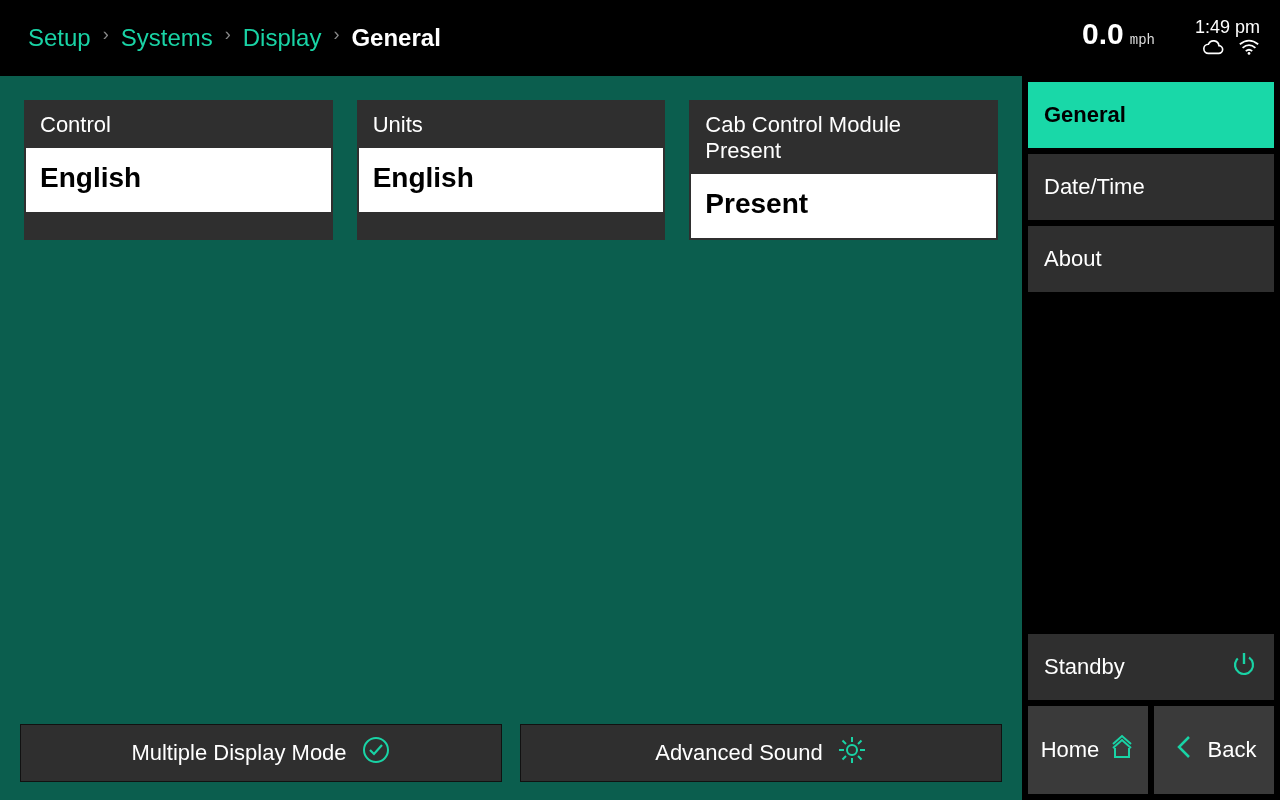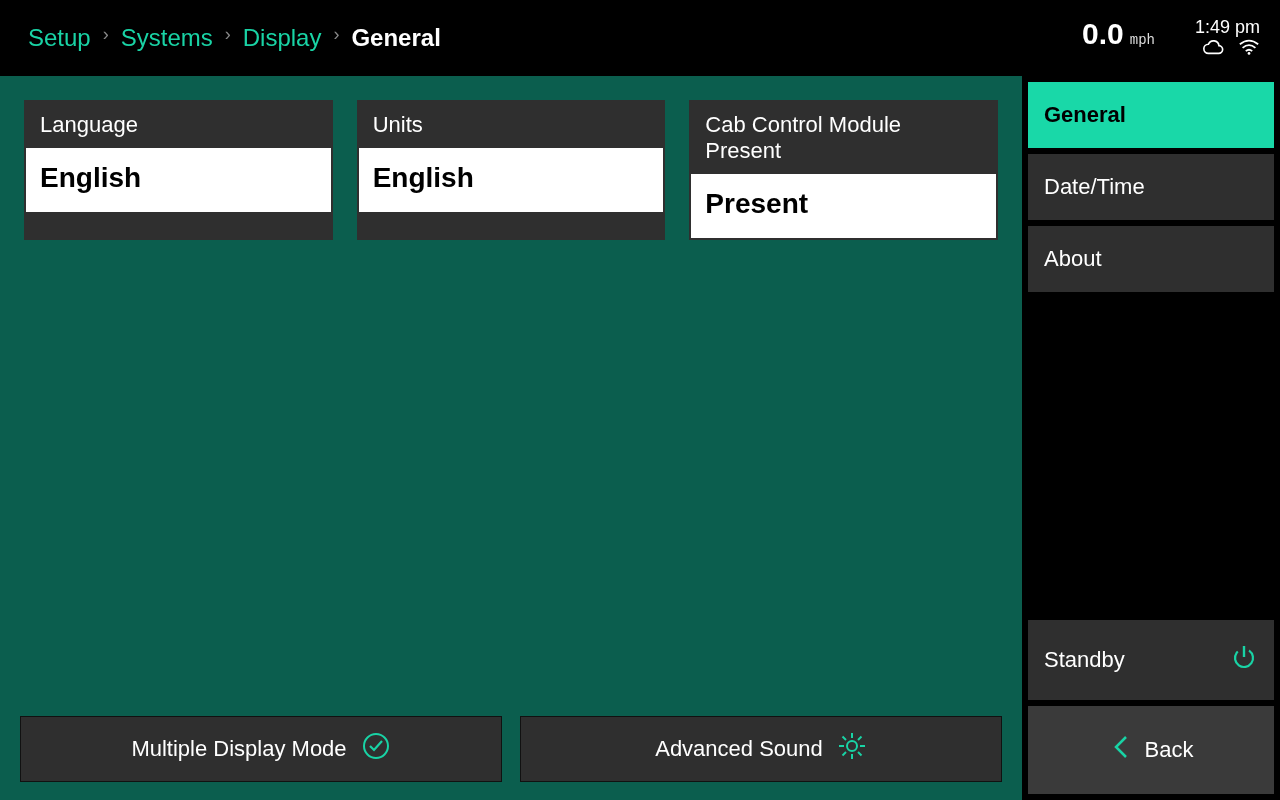--- a/index.html
+++ b/index.html
@@ -37,39 +37,39 @@
   }
   .card-header { color: #fff; font-size: 22px; padding: 10px 14px; }
   .card-body { background: #fff; color: #000; font-size: 28px; font-weight: bold; padding: 14px 14px 18px 14px; }
 
   
   .bottom-actions {
     position: absolute; left: 20px; right: 20px; bottom: 18px;
     display: flex; gap: 18px;
   }
   .action-btn {
-    flex: 1; height: 66px; background: #2f2f2f; border: 1px solid #111;
+    flex: 1; height: 58px; background: #2f2f2f; border: 1px solid #111;
     display: flex; align-items: center; justify-content: center; gap: 14px;
     color: #fff; font-size: 22px;
   }
   .action-btn svg { width: 30px; height: 30px; }
 
   
   .sidebar {
     position: absolute; top: 76px; right: 0; width: 258px; bottom: 0;
     background: #000; padding: 6px; display: flex; flex-direction: column; gap: 6px;
   }
   .side-item {
     height: 66px; background: #2f2f2f; color: #fff; font-size: 22px;
     display: flex; align-items: center; padding: 0 16px;
   }
   .side-item.active { background: #19d8a8; color: #000; font-weight: bold; }
   .spacer { flex: 1; }
   .standby {
-    height: 80px; background: #2f2f2f; color: #fff; font-size: 22px;
+    height: 66px; background: #2f2f2f; color: #fff; font-size: 22px;
     display: flex; align-items: center; padding: 0 16px; justify-content: space-between;
   }
   .standby svg { width: 28px; height: 28px; }
   .nav-row { display: flex; gap: 6px; }
   .nav-btn {
     flex: 1; height: 88px; background: #3a3a3a; color: #fff; font-size: 22px;
     display: flex; align-items: center; justify-content: center; gap: 10px;
   }
   .nav-btn svg { width: 26px; height: 26px; }
 </style>
@@ -108,21 +108,21 @@
             </svg>
         </span>
       </div>
     </div>
   </div>
 </div>
 
 <div class="main-panel">
   <div class="cards">
     <div class="card">
-      <div class="card-header">Language</div>
+      <div class="card-header">Control</div>
       <div class="card-body">English</div>
     </div>
     <div class="card">
       <div class="card-header">Units</div>
       <div class="card-body">English</div>
     </div>
     <div class="card">
       <div class="card-header">Cab Control Module Present</div>
       <div class="card-body">Present</div>
     </div>
@@ -168,20 +168,30 @@
     <span>Standby</span>
     <span>
       <svg viewBox="0 0 28 28">
           <circle cx="14" cy="15" r="9" fill="none" stroke="#19d3a5" stroke-width="2.2" stroke-dasharray="44 12" transform="rotate(-55 14 15)"></circle>
           <line x1="14" y1="3" x2="14" y2="14" stroke="#19d3a5" stroke-width="2.4"></line>
         </svg>
     </span>
   </div>
   <div class="nav-row">
     <div class="nav-btn">
+      <span>Home</span>
+      <span>
+        <svg viewBox="0 0 26 26">
+            <path d="M4 14 L13 6 L22 14" fill="none" stroke="#19d3a5" stroke-width="2"></path>
+            <path d="M4 10 L13 2 L22 10" fill="none" stroke="#19d3a5" stroke-width="2"></path>
+            <path d="M6 14 V23 H20 V14" fill="none" stroke="#19d3a5" stroke-width="2"></path>
+          </svg>
+      </span>
+    </div>
+    <div class="nav-btn">
       <span>
         <svg viewBox="0 0 26 26">
             <path d="M17 3 L7 13 L17 23" fill="none" stroke="#19d3a5" stroke-width="2.5"></path>
           </svg>
       </span>
       <span>Back</span>
     </div>
   </div>
 </div>
 

